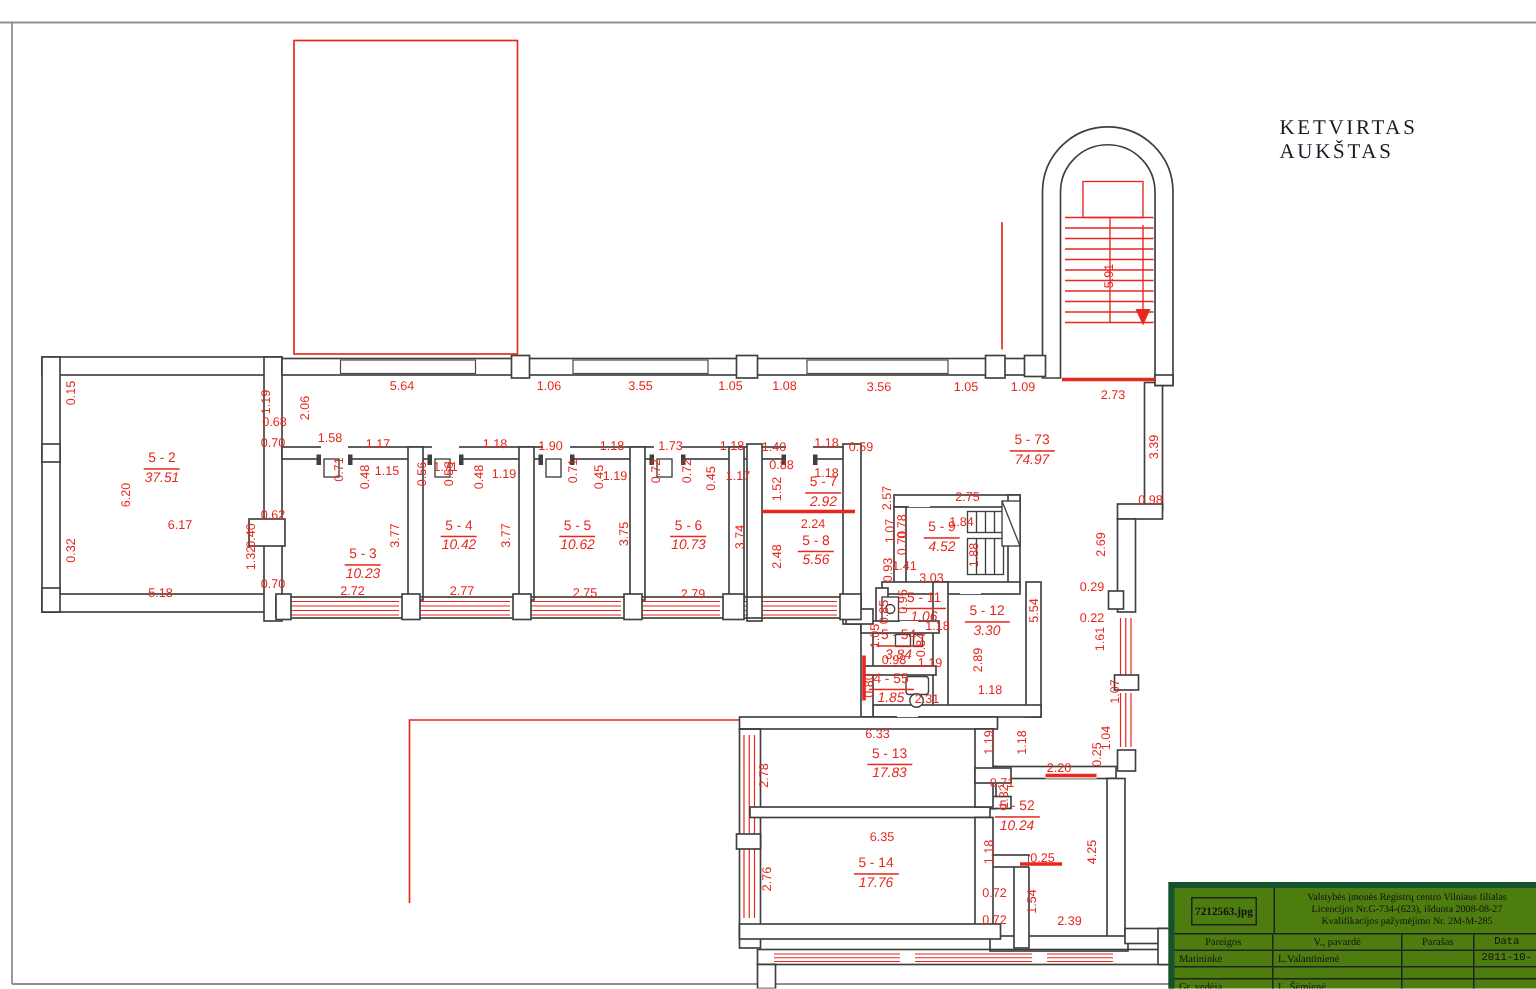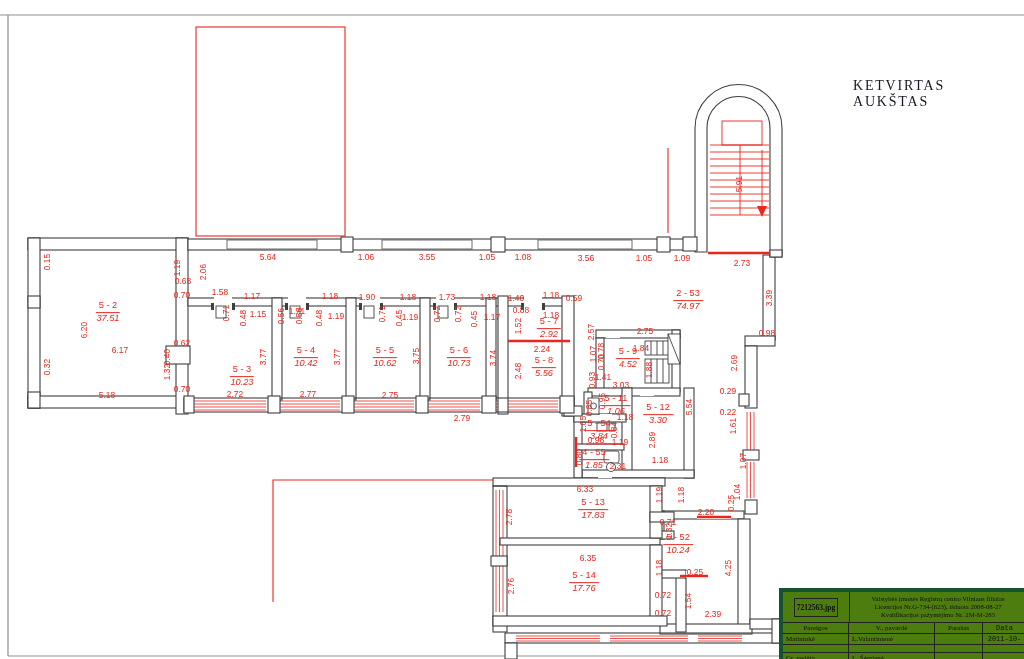--- a/index.html
+++ b/index.html
@@ -269,21 +269,21 @@
     <span class="dim" style="left: 521px; top: 310px;">0.88</span>
     <span class="dim v" style="left: 518px; top: 326px;">1.52</span>
     <span class="dim" style="left: 551px; top: 315px;">1.18</span>
     <span class="dim v" style="left: 263px; top: 357px;">3.77</span>
     <span class="dim" style="left: 235px; top: 394px;">2.72</span>
     <span class="dim v" style="left: 337px; top: 357px;">3.77</span>
     <span class="dim" style="left: 308px; top: 394px;">2.77</span>
     <span class="dim v" style="left: 416px; top: 356px;">3.75</span>
     <span class="dim" style="left: 390px; top: 395px;">2.75</span>
     <span class="dim v" style="left: 493px; top: 358px;">3.74</span>
-    <span class="dim" style="left: 462px; top: 396px; margin-top: 22px;">2.79</span>
+    <span class="dim" style="left: 462px; top: 396px;">2.79</span>
     <span class="dim v" style="left: 591px; top: 332px;">2.57</span>
     <span class="dim" style="left: 542px; top: 349px;">2.24</span>
     <span class="dim v" style="left: 518px; top: 371px;">2.48</span>
     <span class="dim" style="left: 645px; top: 331px;">2.75</span>
     <span class="dim" style="left: 641px; top: 348px;">1.84</span>
     <span class="dim v" style="left: 649px; top: 370px;">1.88</span>
     <span class="dim v" style="left: 593px; top: 354px;">1.07</span>
     <span class="dim v" style="left: 601px; top: 351px;">0.78</span>
     <span class="dim v" style="left: 601px; top: 362px;">0.70</span>
     <span class="dim" style="left: 603px; top: 377px;">1.41</span>
@@ -353,21 +353,21 @@
     </div>
     <div class="room" style="left: 544px; top: 367px;">
       <span class="rid">5 - 8</span>
       <span class="rarea">5.56</span>
     </div>
     <div class="room" style="left: 628px; top: 358px;">
       <span class="rid">5 - 9</span>
       <span class="rarea">4.52</span>
     </div>
     <div class="room" style="left: 688px; top: 300px;">
-      <span class="rid">2 - 53</span>
+      <span class="rid">5 - 73</span>
       <span class="rarea">74.97</span>
     </div>
     <div class="room" style="left: 616px; top: 405px;">
       <span class="rid">5 - 11</span>
       <span class="rarea">1.06</span>
     </div>
     <div class="room" style="left: 658px; top: 414px;">
       <span class="rid">5 - 12</span>
       <span class="rarea">3.30</span>
     </div>

